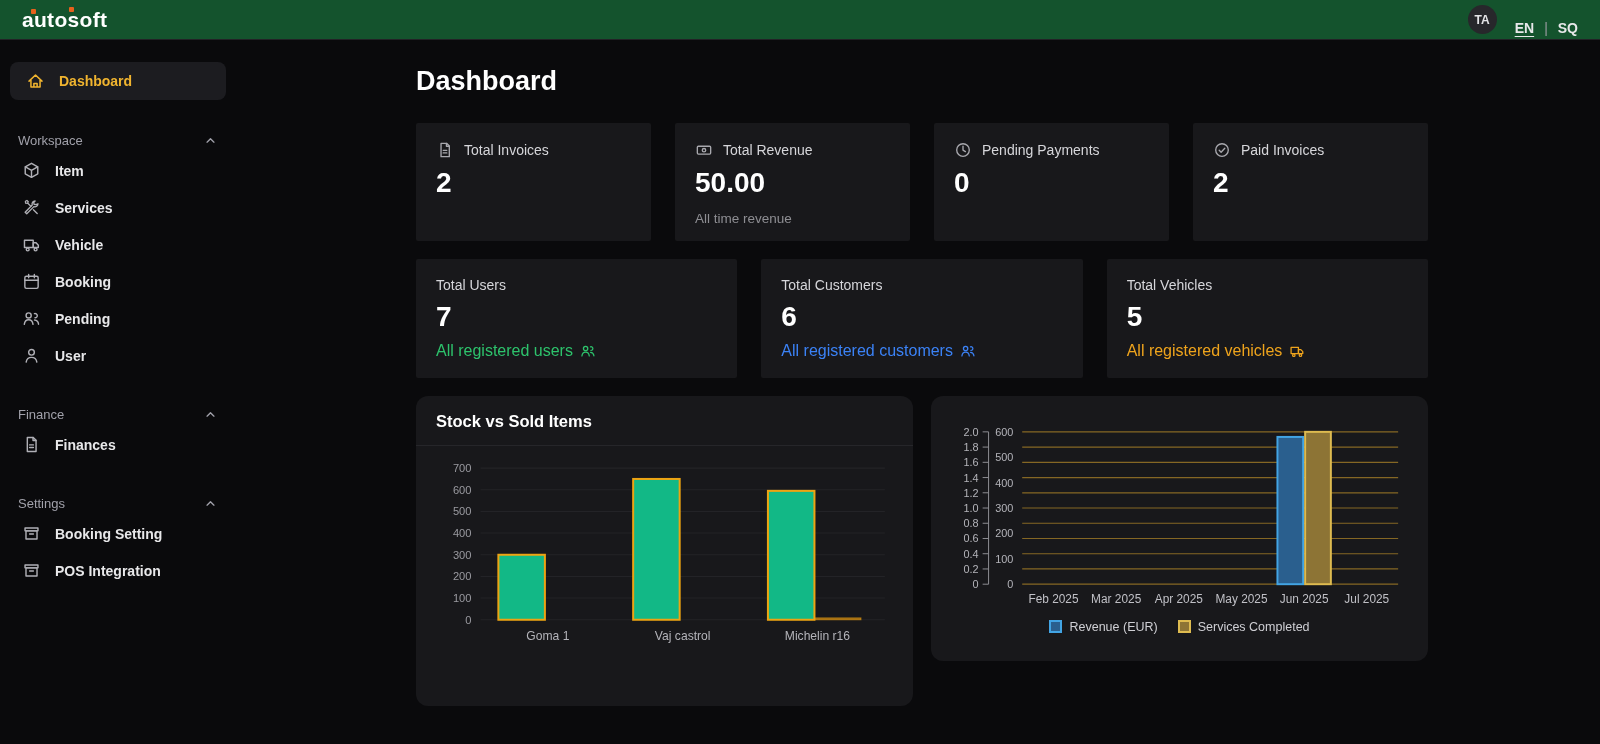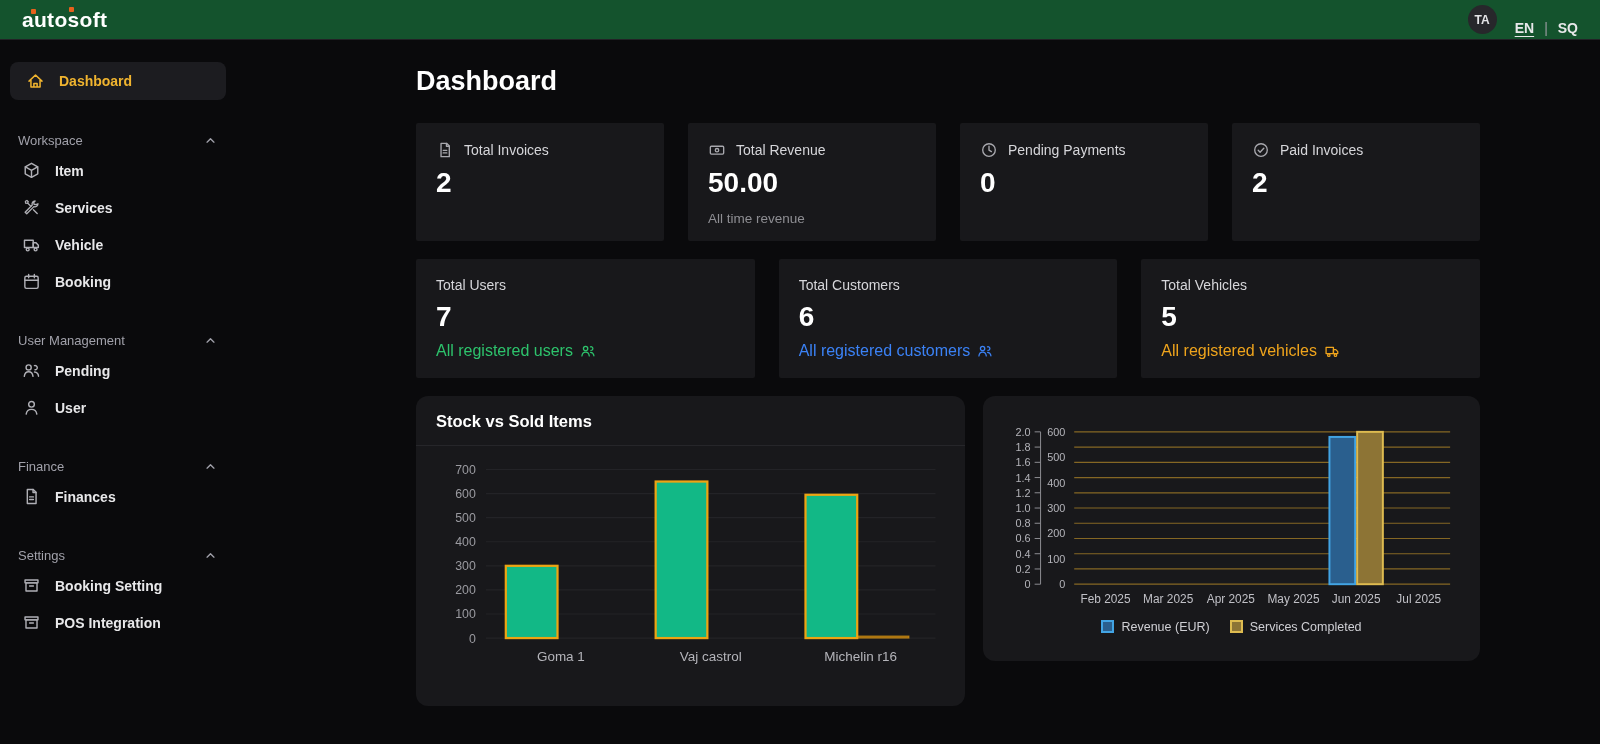--- a/index.html
+++ b/index.html
@@ -49,21 +49,21 @@
   .clabel { font-size:14px; font-weight:500; color:#d6d6da; }
   .cvalue { margin-top:8px; font-size:28px; font-weight:700; color:#fff; }
   .csub { margin-top:12px; font-size:13.5px; color:#8e8e93; }
   .card-link { display:flex; align-items:center; gap:7px; margin-top:9px; font-size:16px;
     font-weight:500; cursor:pointer; text-decoration:none; }
   .licon { display:flex; }
 
   
   .charts-row { display:flex; gap:18px; margin-top:18px; align-items:flex-start; }
   .chart-card { background:#18181b; border-radius:12px; padding:0; }
-  .chart-card.left { width:549px; height:310px; }
+  .chart-card.left { width:497px; height:310px; }
   .chart-card.right { width:497px; height:265px; padding-top:12px; }
   .chart-header { padding:16px 20px 14px; border-bottom:1px solid #26262a; }
   .chart-title { font-size:16.5px; font-weight:700; color:#fff; }
   .chart-body { padding:10px 16px 0; }
   .chart-body svg { width:100%; display:block; }
   .legend { display:flex; justify-content:center; align-items:center; gap:20px;
     padding:4px 0 10px; font-size:12.5px; color:#cfcfd4; }
   .legend-item { display:flex; align-items:center; gap:7px; cursor:pointer; }
   .swatch { width:13px; height:13px; flex:none; }
 </style>
@@ -135,28 +135,20 @@
   <div class="side-item">
     <span class="icn">
       <svg width="19" height="19" viewBox="0 0 20 20" fill="none" stroke="currentColor" stroke-width="1.5" stroke-linecap="round" stroke-linejoin="round">
             <rect x="3" y="4.4" width="14" height="12.8" rx="1.6"></rect>
             <path d="M3 8.6h14M7 2.6v3.4M13 2.6v3.4"></path>
           </svg>
     </span>
     <span>Booking</span>
   </div>
 
-  <div class="side-header">
-    <span>User Management</span>
-    <span class="chev">
-      <svg width="15" height="15" viewBox="0 0 20 20" fill="none" stroke="currentColor" stroke-width="1.8" stroke-linecap="round" stroke-linejoin="round">
-            <path d="M5.4 12.2 10 7.6l4.6 4.6"></path>
-          </svg>
-    </span>
-  </div>
   <div class="side-item">
     <span class="icn">
       <svg width="19" height="19" viewBox="0 0 20 20" fill="none" stroke="currentColor" stroke-width="1.5" stroke-linecap="round" stroke-linejoin="round">
             <circle cx="7" cy="6.8" r="2.7"></circle>
             <path d="M2.4 16.2c.4-3.1 2.2-4.8 4.6-4.8s4.2 1.7 4.6 4.8M13.7 9.3a2.3 2.3 0 1 0-.6-4.5M13.2 11.6c2.3.2 3.9 1.7 4.2 4.4"></path>
           </svg>
     </span>
     <span>Pending</span>
   </div>
   <div class="side-item">

